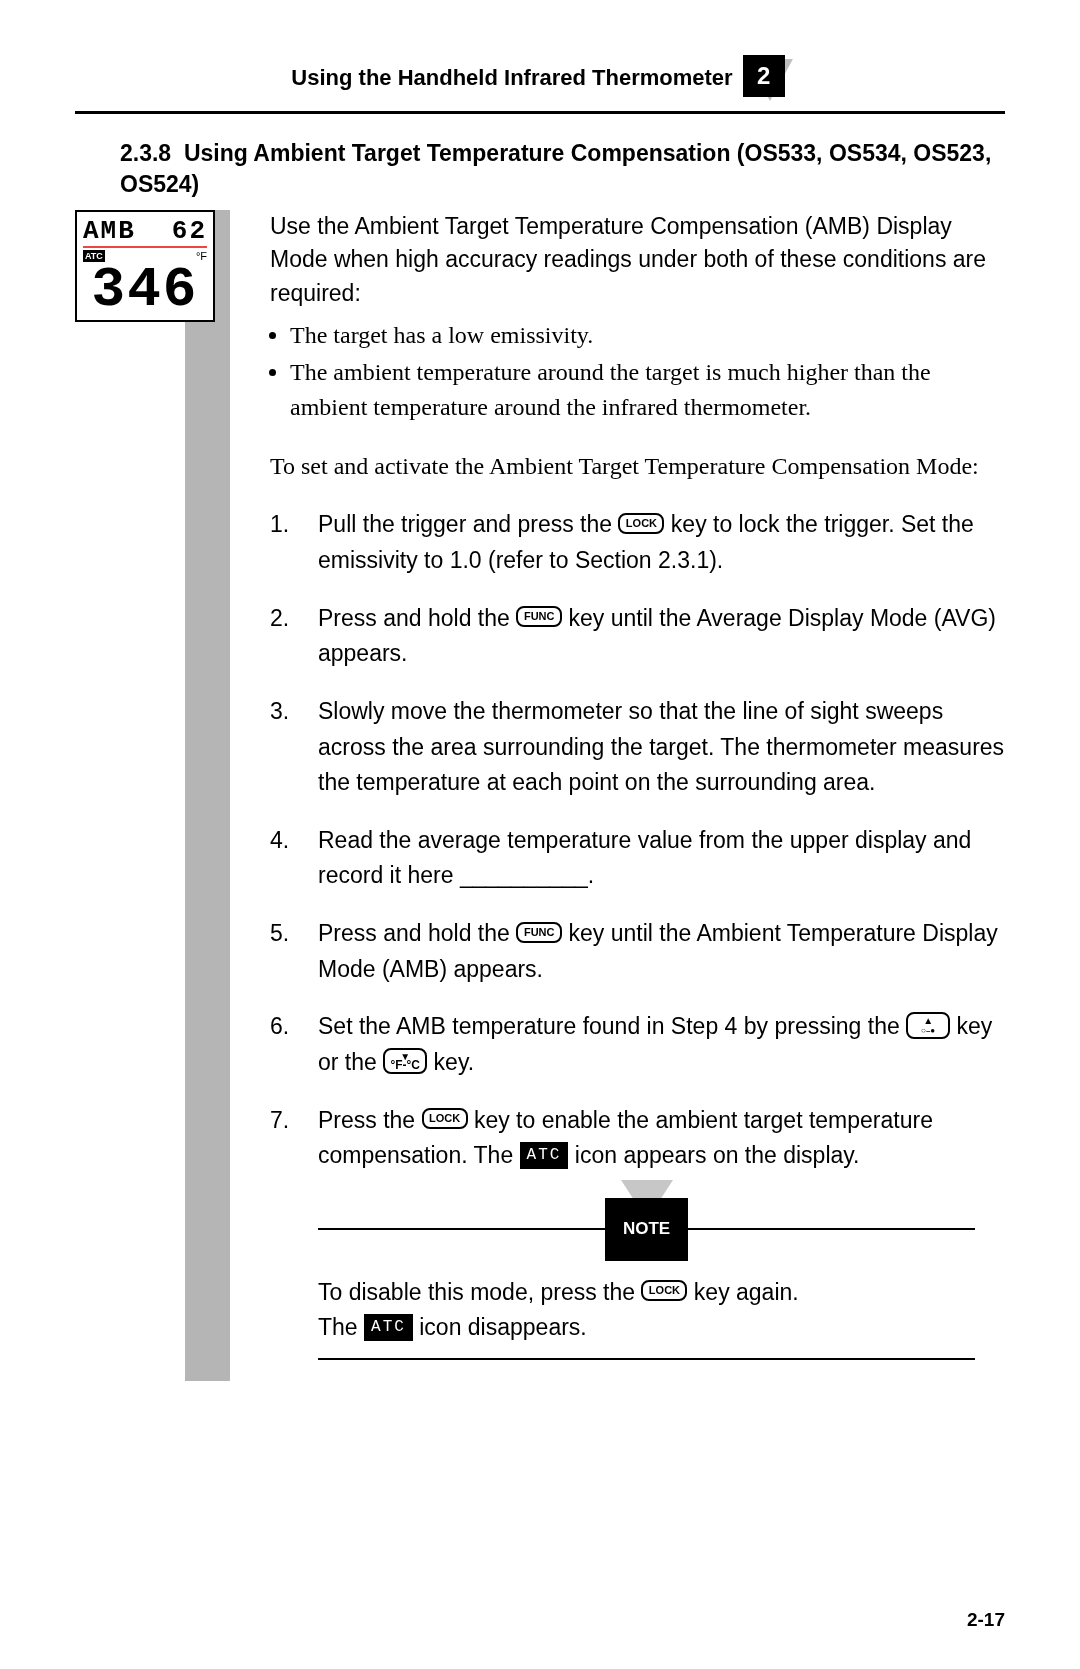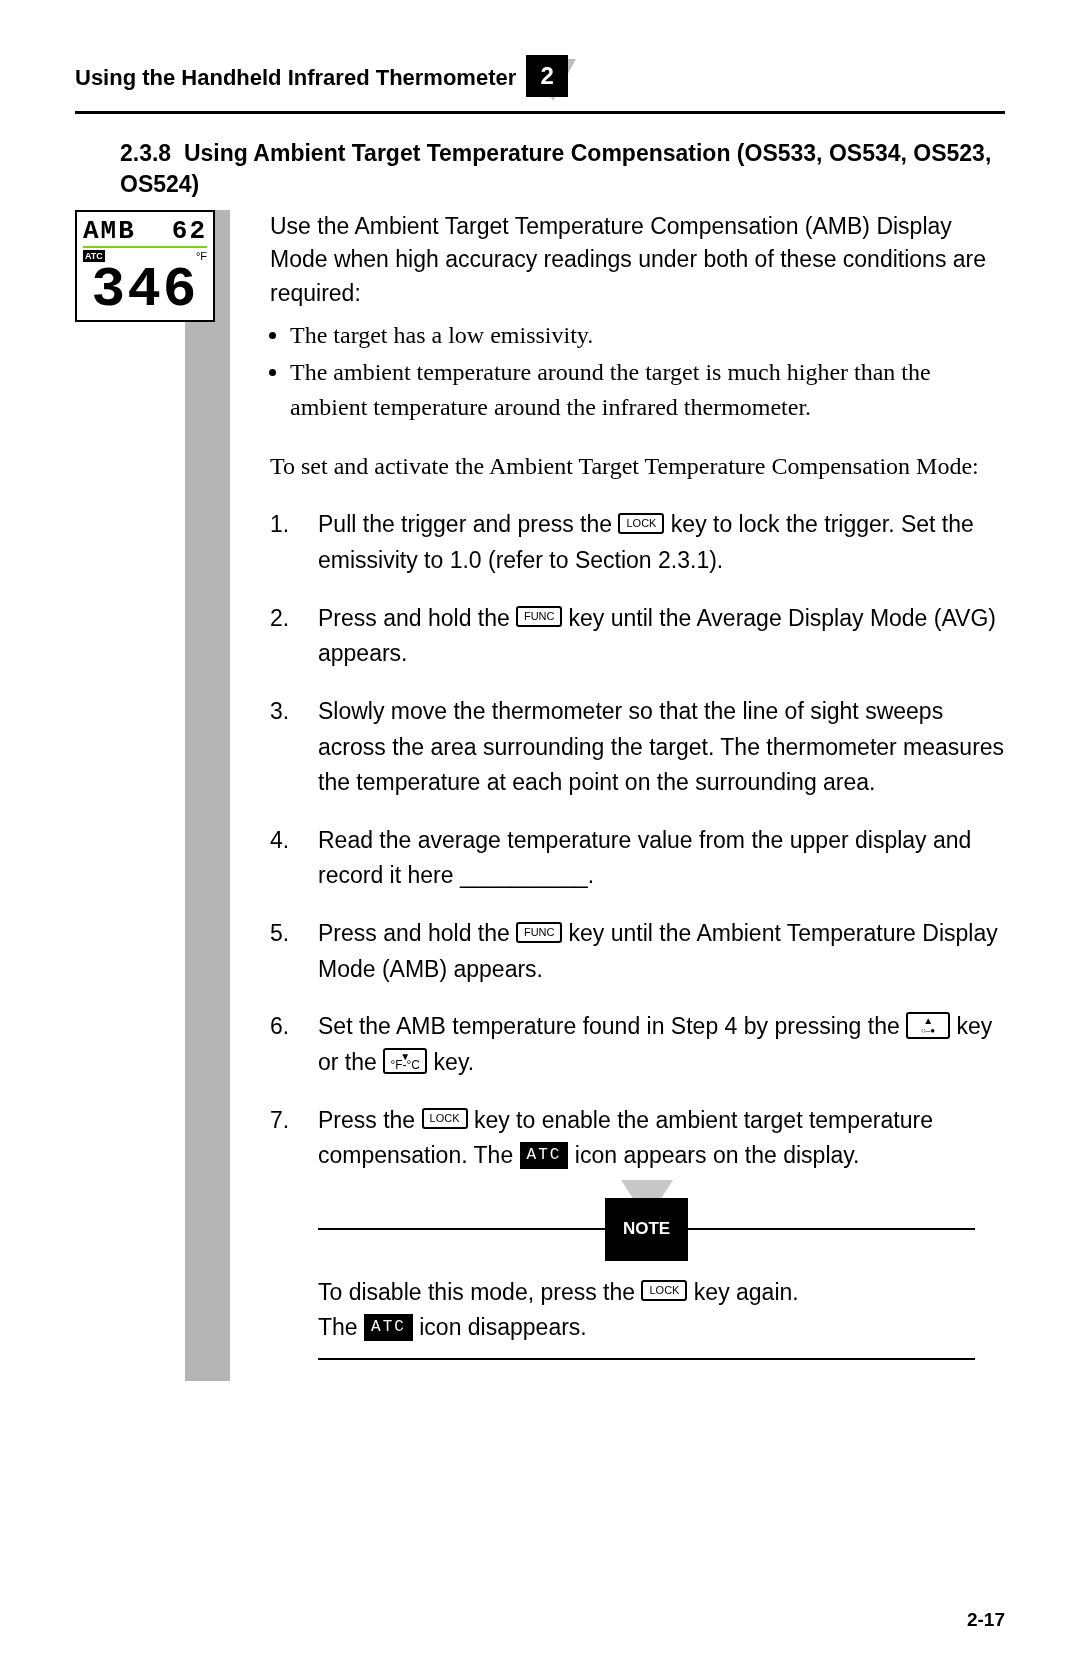--- a/index.html
+++ b/index.html
@@ -12,21 +12,21 @@
   .page {
     width: 1080px;
     height: 1669px;
     position: relative;
     box-sizing: border-box;
     padding: 55px 75px 60px 75px;
   }
   .header-row {
     display: flex;
     align-items: center;
-    justify-content: flex-start;
+    justify-content: center;
     margin-bottom: 10px;
   }
   .header-title {
     font-weight: bold;
     font-size: 22px;
     margin-right: 10px;
   }
   .chapter-marker {
     position: relative;
     width: 46px;
@@ -90,21 +90,21 @@
   }
   .lcd-top {
     display: flex;
     justify-content: space-between;
     align-items: baseline;
     font-family: "Courier New", monospace;
     letter-spacing: 2px;
     font-size: 26px;
     font-weight: 600;
     height: 30px;
-    border-bottom: 2px solid #84cc16;
+    border-bottom: 2px solid #ef4444;
   }
   .lcd-sub {
     display: flex;
     justify-content: space-between;
     font-size: 11px;
     padding: 2px 0;
     line-height: 12px;
   }
   .lcd-sub .atc-badge {
     background: #000;
@@ -157,23 +157,23 @@
   ol.steps > li .num {
     width: 48px;
     flex-shrink: 0;
   }
   ol.steps > li .body {
     flex: 1;
   }
   .keycap {
     display: inline-block;
     border: 2px solid #000;
-    border-radius: 3px;
+    border-radius: 8px;
     font-size: 11px;
-    font-weight: normal;
+    font-weight: bold;
     padding: 3px 5px;
     min-width: 32px;
     text-align: center;
     vertical-align: middle;
     line-height: 11px;
     position: relative;
     top: -3px;
   }
   .keycap.stack {
     padding: 2px 4px;

